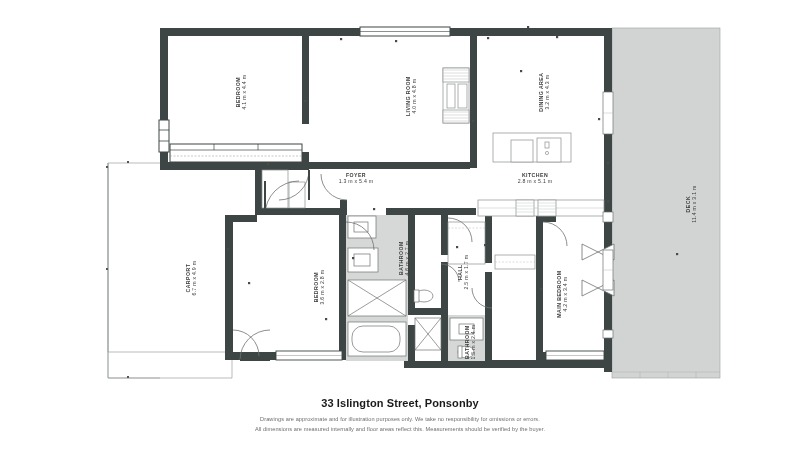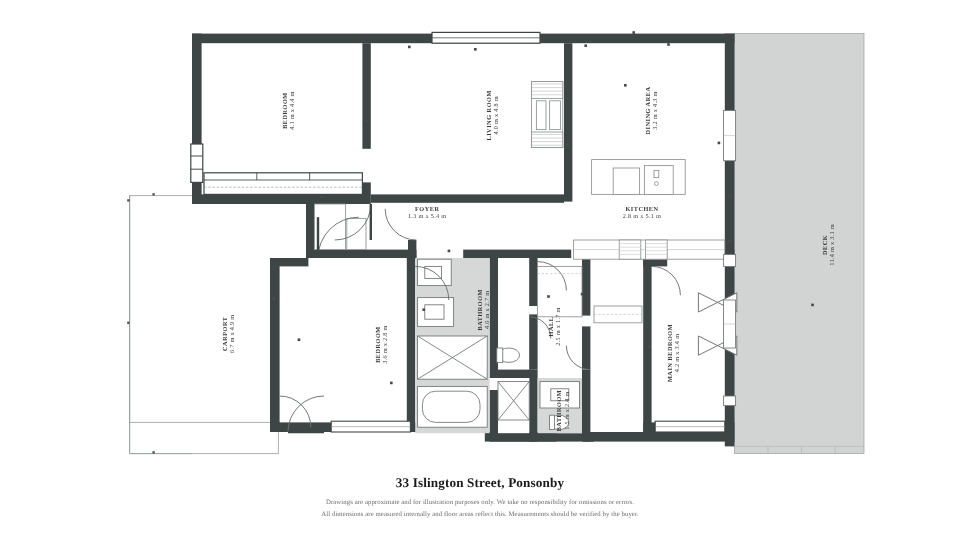--- a/index.html
+++ b/index.html
@@ -1,18 +1,18 @@
 <!DOCTYPE html>
 <html><head>
 <meta charset="utf-8">
 <style>
   html,body{margin:0;padding:0;background:#ffffff;}
   body{width:800px;height:450px;overflow:hidden;
        font-family:"Liberation Sans", sans-serif;color:#231f20;}
-  #stage{position:relative;width:800px;height:450px;background:#fff;font-family:Liberation Serif, serif;}
+  #stage{position:relative;width:800px;height:450px;background:#fff;}
 
   
   #plan{position:absolute;left:0;top:0;width:800px;height:395px;}
   #plan svg{display:block;}
 
   
   .rlabel{position:absolute;text-align:center;line-height:1.18;
           font-size:5.2px;letter-spacing:.45px;color:#3b3b3b;
           font-weight:700;white-space:nowrap;pointer-events:none;}
   .rlabel .dim{font-weight:400;letter-spacing:.25px;}

